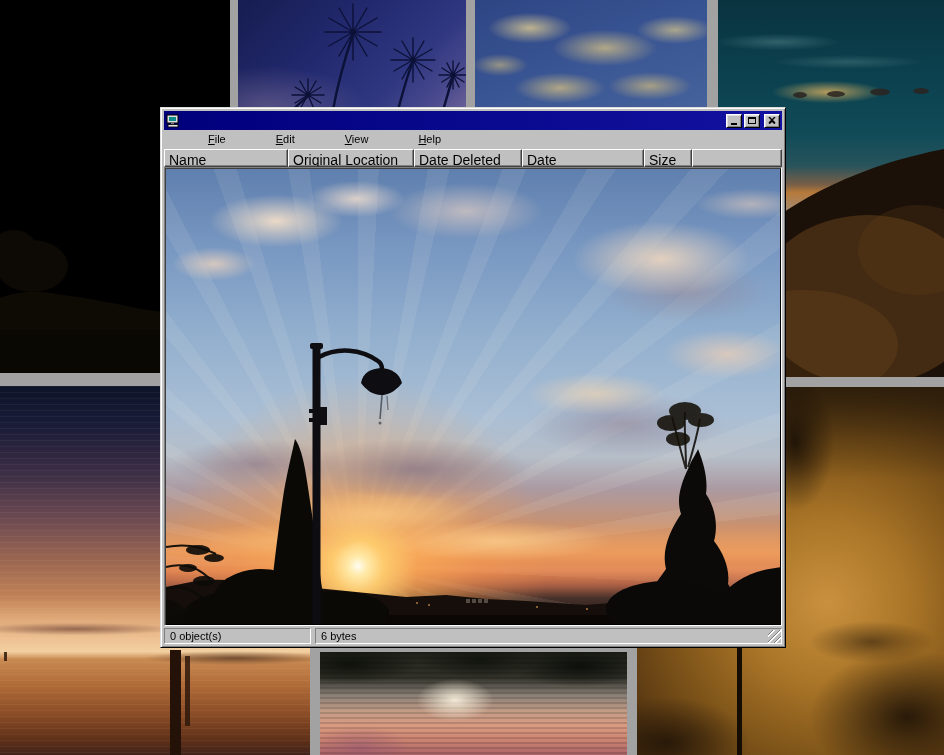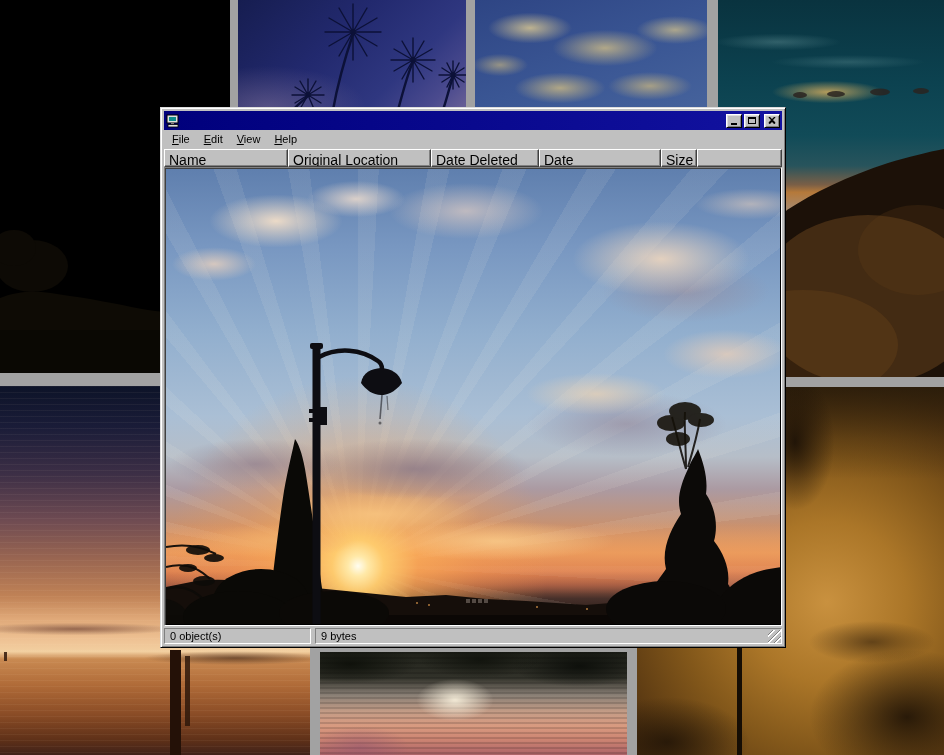--- a/index.html
+++ b/index.html
@@ -70,28 +70,28 @@
   #titlebar{height:19px;flex:0 0 19px;background:linear-gradient(90deg,#00007c,#1212a0);
        display:flex;align-items:center;padding:0 2px;}
   #title-text{color:#fff;font-size:11px;font-weight:bold;flex:1;margin-left:3px;}
   .tbtn{width:16px;height:14px;background:#c0c0c0;border:1px solid;border-color:#fff #000 #000 #fff;
        box-shadow:inset 1px 1px 0 #dfdfdf, inset -1px -1px 0 #808080;
        margin-left:2px;display:flex;align-items:center;justify-content:center;box-sizing:border-box;}
   #btn-close{margin-left:4px;}
   .gl-min{width:6px;height:2px;background:#000;margin-top:6px;}
   .gl-max{width:8px;height:7px;border:1px solid #000;border-top-width:2px;box-sizing:border-box;}
   #menubar{height:19px;flex:0 0 19px;display:flex;align-items:center;font-size:11px;color:#000;padding-left:1px;}
-  .menu-item{padding:2px 7px 3px 7px;}
+  .menu-item{padding:2px 7px 3px 7px;margin-left:36px;}
   .menu-item u{text-decoration:underline;}
   #headers{height:18px;flex:0 0 18px;display:flex;font-size:14px;color:#000;}
   .hcell{box-sizing:border-box;background:#c0c0c0;padding:2px 4px 0 4px;white-space:nowrap;overflow:hidden;
        border:1px solid;border-color:#fff #404040 #404040 #fff;
        box-shadow:inset -1px -1px 0 #808080;}
-  .hc-name{width:124px;} .hc-loc{width:143px;} .hc-date{width:108px;} .hc-type{width:122px;}
-  .hc-size{width:36px;text-align:left;} .hc-fill{flex:1;}
+  .hc-name{width:124px;} .hc-loc{width:126px;} .hc-date{width:108px;} .hc-type{width:122px;}
+  .hc-size{width:48px;text-align:left;} .hc-fill{flex:1;}
   #content{flex:1;border:1px solid;border-color:#808080 #fff #fff #808080;
        box-shadow:inset 1px 1px 0 #404040;position:relative;overflow:hidden;background:#000;}
   #photo{position:absolute;left:1px;top:1px;right:1px;bottom:1px;overflow:hidden;}
   .ph{position:absolute;left:0;top:0;width:616px;height:457px;}
   .ph-sky{background:linear-gradient(180deg,#5f7fae 0%,#7897c1 17%,#92afce 36%,#aabfd5 54%,#b6bec8 63%,#ab9aa2 70%,#c79170 78%,#eba05f 84%,#e79058 88%,#a05c44 91%,#47302a 94%,#140d0a 100%);}
   .ph-rays{background:repeating-conic-gradient(from 200deg at 192px 397px, rgba(255,246,228,.10) 0deg 3deg, rgba(255,246,228,0) 3deg 10deg);opacity:.8;}
   .ph-glow{background:
       radial-gradient(circle at 192px 397px,#fffdf0 0px,#ffe9a8 10px,rgba(255,205,110,.95) 26px,rgba(255,175,85,.6) 60px,rgba(250,160,80,.3) 120px,rgba(0,0,0,0) 190px),
       linear-gradient(180deg,rgba(0,0,0,0) 0%,rgba(0,0,0,0) 77%,rgba(236,150,90,.5) 84%,rgba(210,110,70,.4) 89%,rgba(0,0,0,0) 93%);}
   .ph-clouds{background:
@@ -284,18 +284,18 @@
           </g>
           <path d="M470,457 C475,430 490,415 500,400 C495,380 505,360 515,345 C510,330 515,315 522,300 C526,290 530,285 532,280 C538,295 542,310 540,325 C550,340 552,358 548,372 C558,385 564,400 562,415 C570,428 574,440 576,457 Z" fill="#0c0a08"></path>
           <path d="M540,457 C548,432 560,420 572,412 C584,404 598,400 616,398 L616,457 Z" fill="#0b0907"></path>
           <ellipse cx="500" cy="440" rx="60" ry="28" fill="#0b0907"></ellipse>
         </svg>
       </div>
     </div>
     <div id="statusbar">
       <div class="spanel" id="sp1">0 object(s)</div>
       <div class="spanel" id="sp2">
-        <span>9 bytes</span>
+        <span>6 bytes</span>
         <div id="grip"></div>
       </div>
     </div>
   </div>
 </div>
 
 </body></html>

